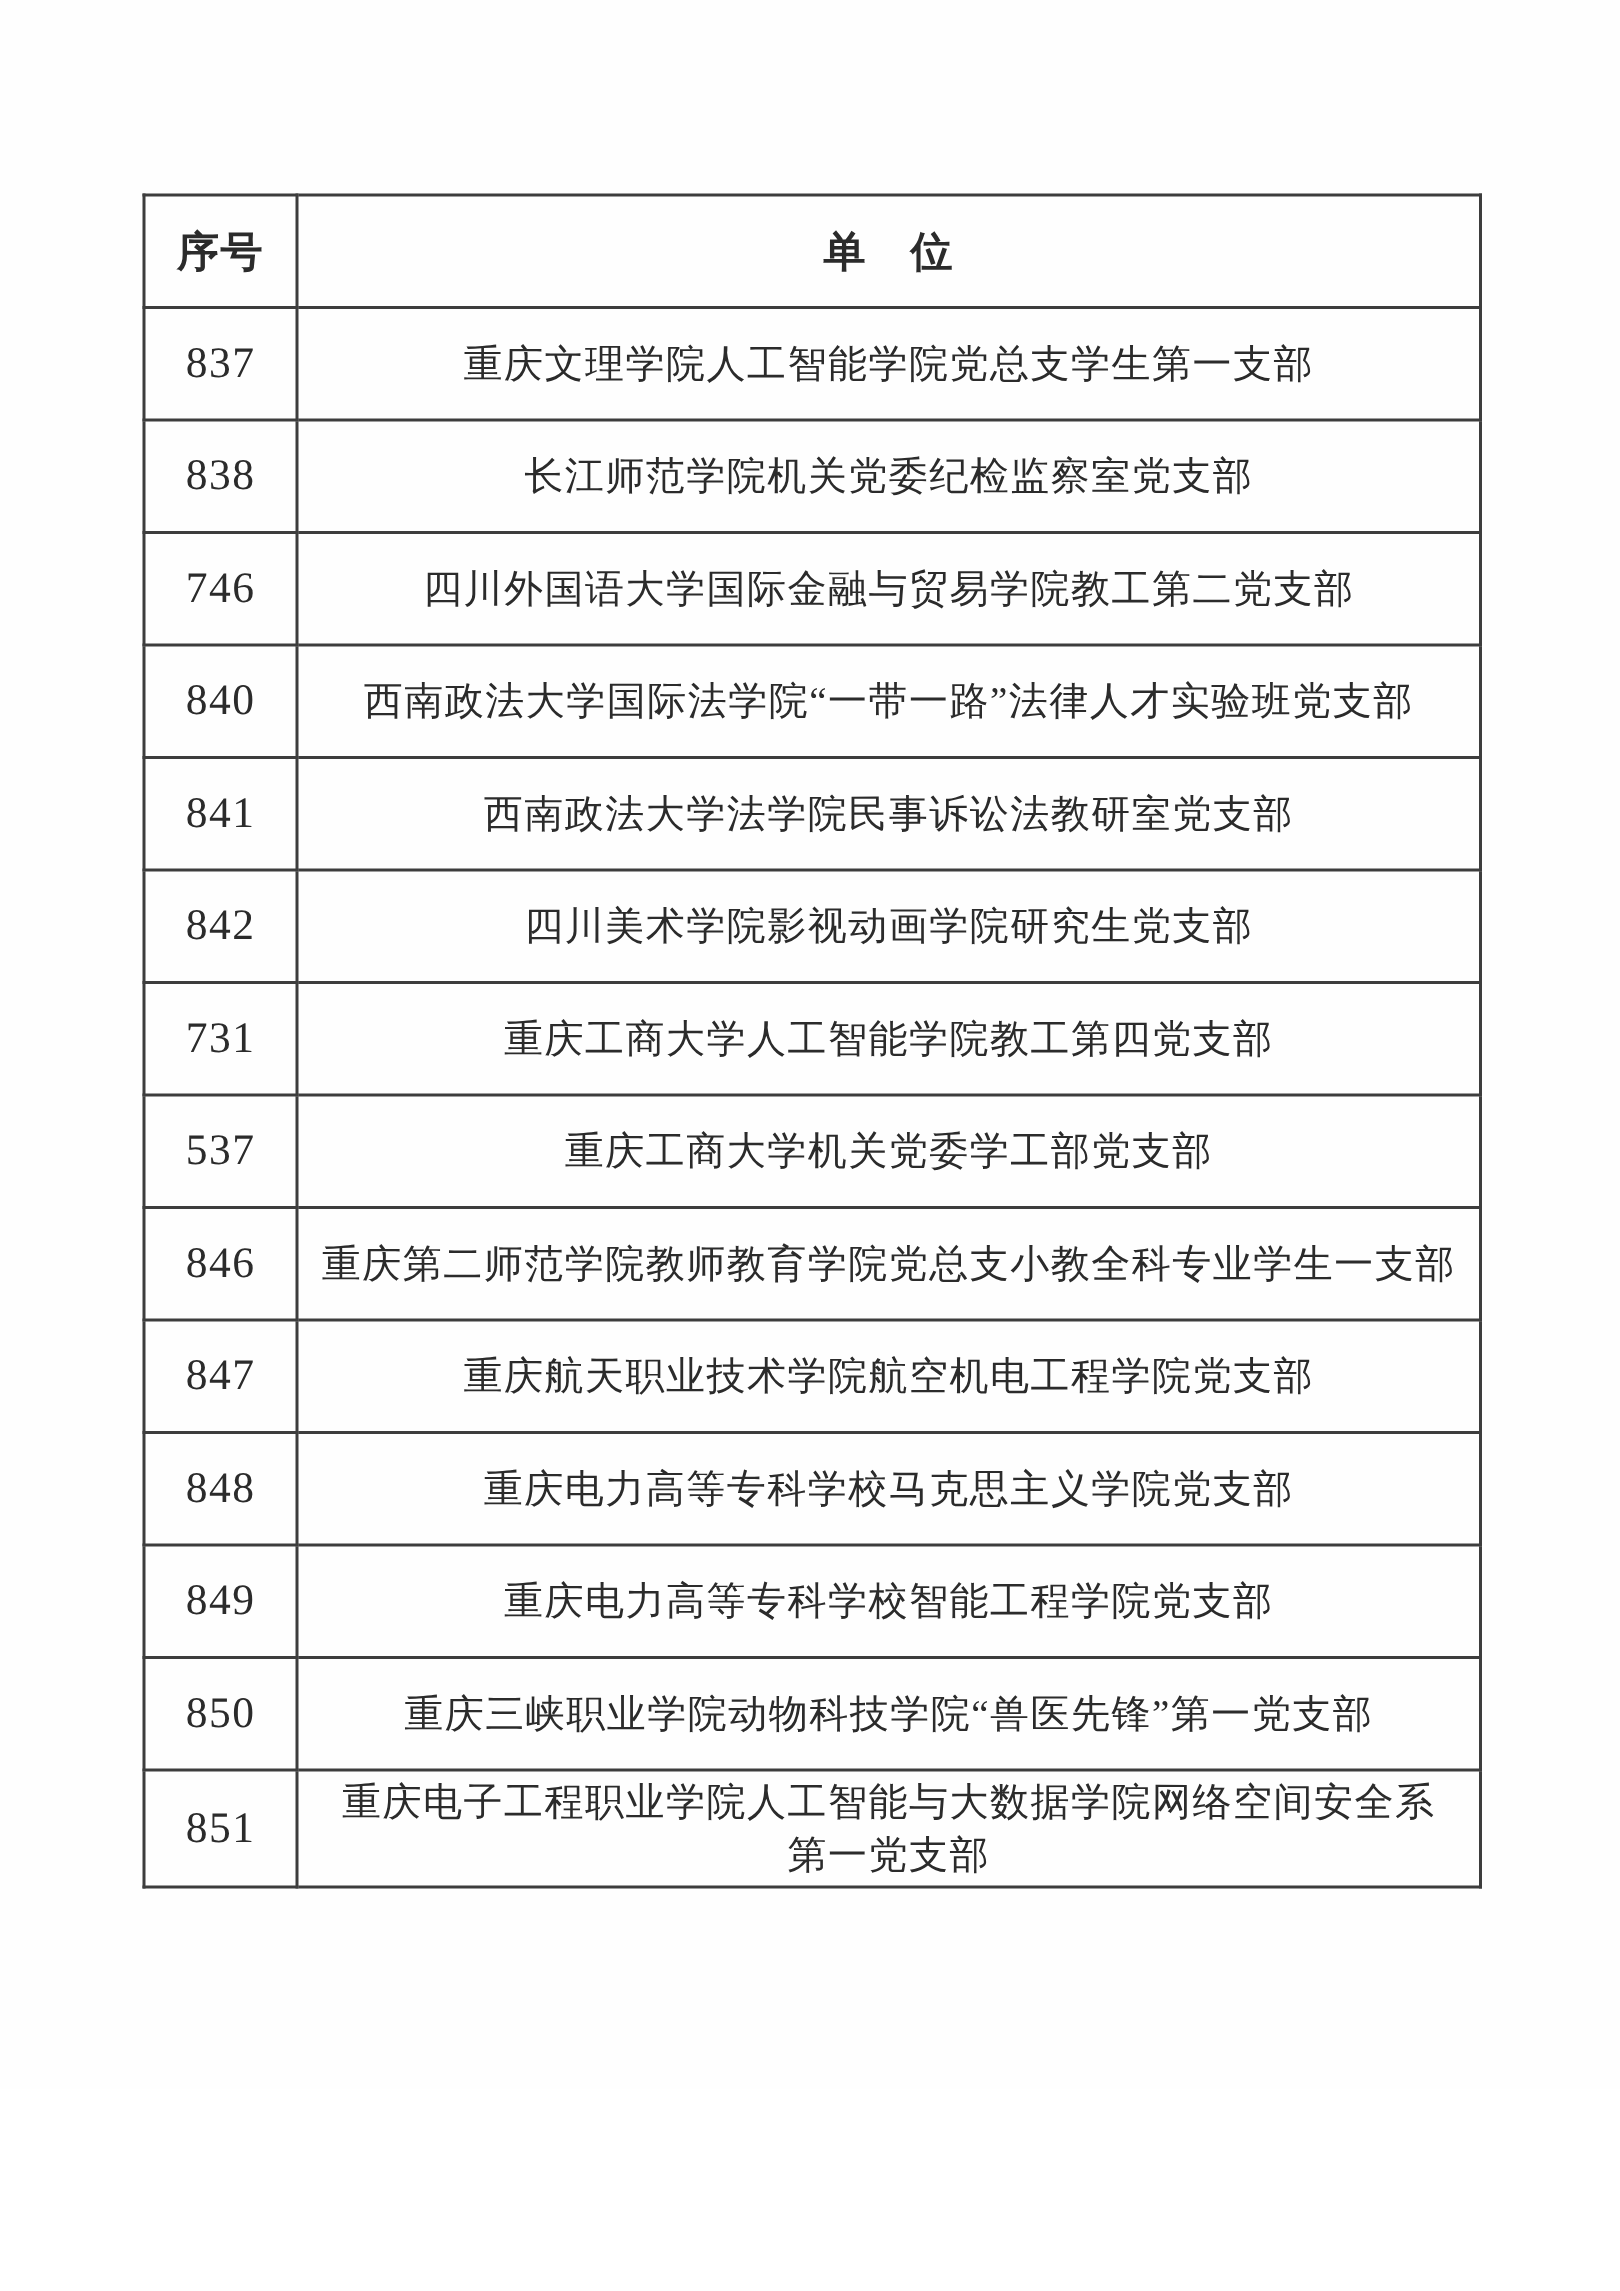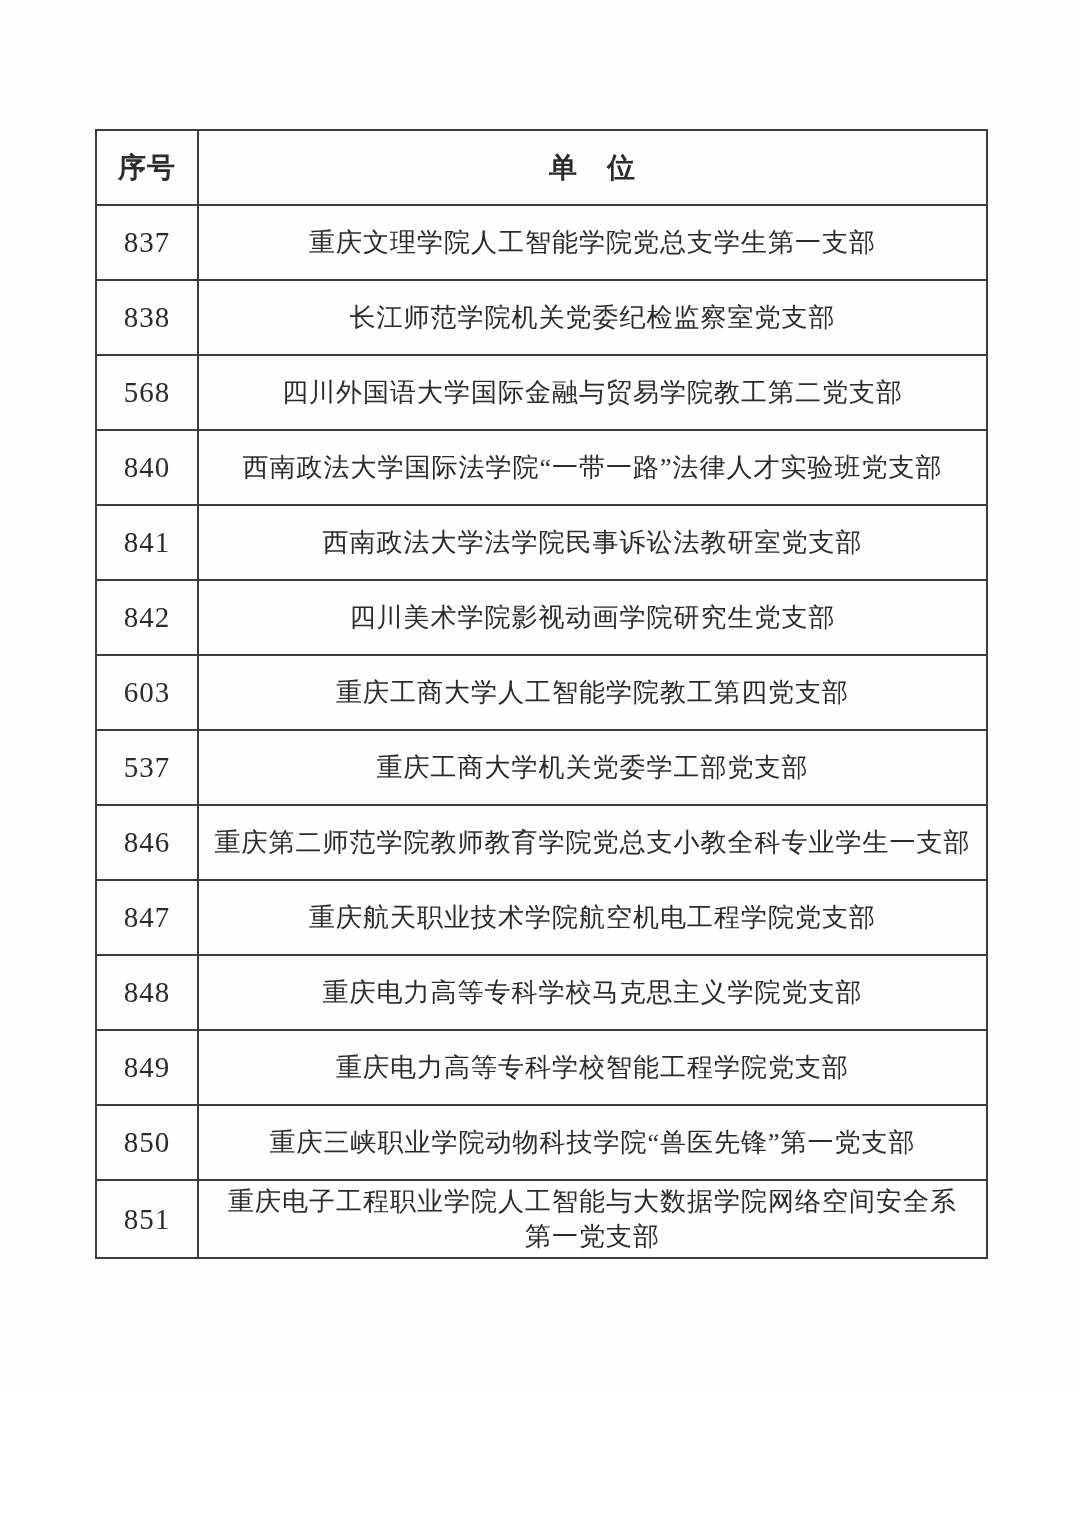--- a/index.html
+++ b/index.html
@@ -87,42 +87,42 @@
     <td class="cell-no">837</td>
     <td class="cell-unit">重庆文理学院人工智能学院党总支学生第一支部</td>
   </tr>
 
   <tr>
     <td class="cell-no">838</td>
     <td class="cell-unit">长江师范学院机关党委纪检监察室党支部</td>
   </tr>
 
   <tr>
-    <td class="cell-no">568</td>
+    <td class="cell-no">746</td>
     <td class="cell-unit">四川外国语大学国际金融与贸易学院教工第二党支部</td>
   </tr>
 
   <tr>
     <td class="cell-no">840</td>
     <td class="cell-unit">西南政法大学国际法学院“一带一路”法律人才实验班党支部</td>
   </tr>
 
   <tr>
     <td class="cell-no">841</td>
     <td class="cell-unit">西南政法大学法学院民事诉讼法教研室党支部</td>
   </tr>
 
   <tr>
     <td class="cell-no">842</td>
     <td class="cell-unit">四川美术学院影视动画学院研究生党支部</td>
   </tr>
 
 
   <tr>
-    <td class="cell-no">603</td>
+    <td class="cell-no">731</td>
     <td class="cell-unit">重庆工商大学人工智能学院教工第四党支部</td>
   </tr>
 
   <tr>
     <td class="cell-no">537</td>
     <td class="cell-unit">重庆工商大学机关党委学工部党支部</td>
   </tr>
 
   <tr>
     <td class="cell-no">846</td>

